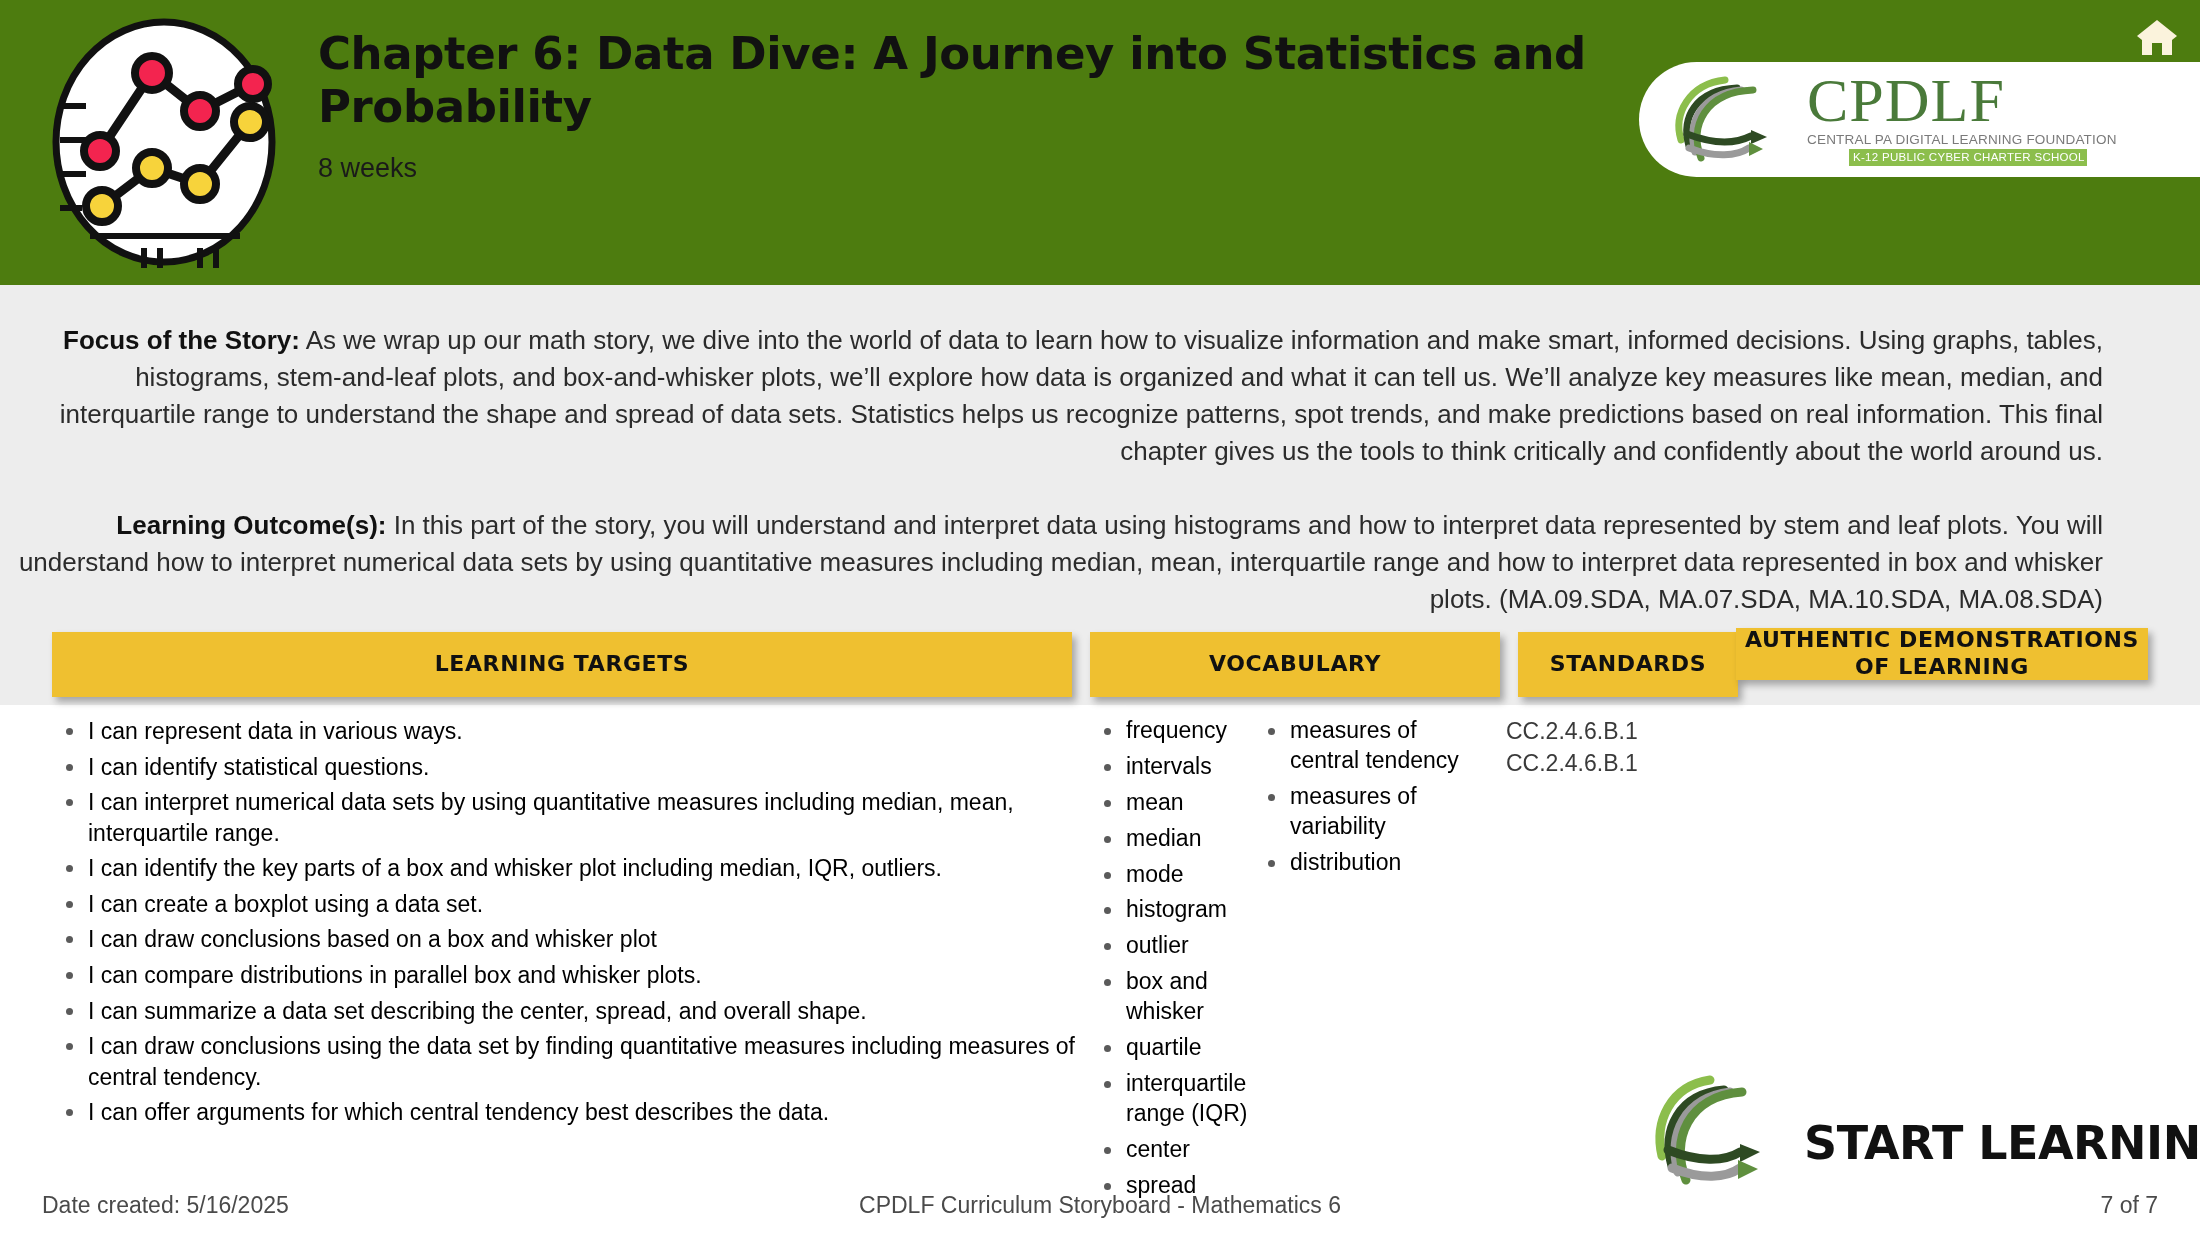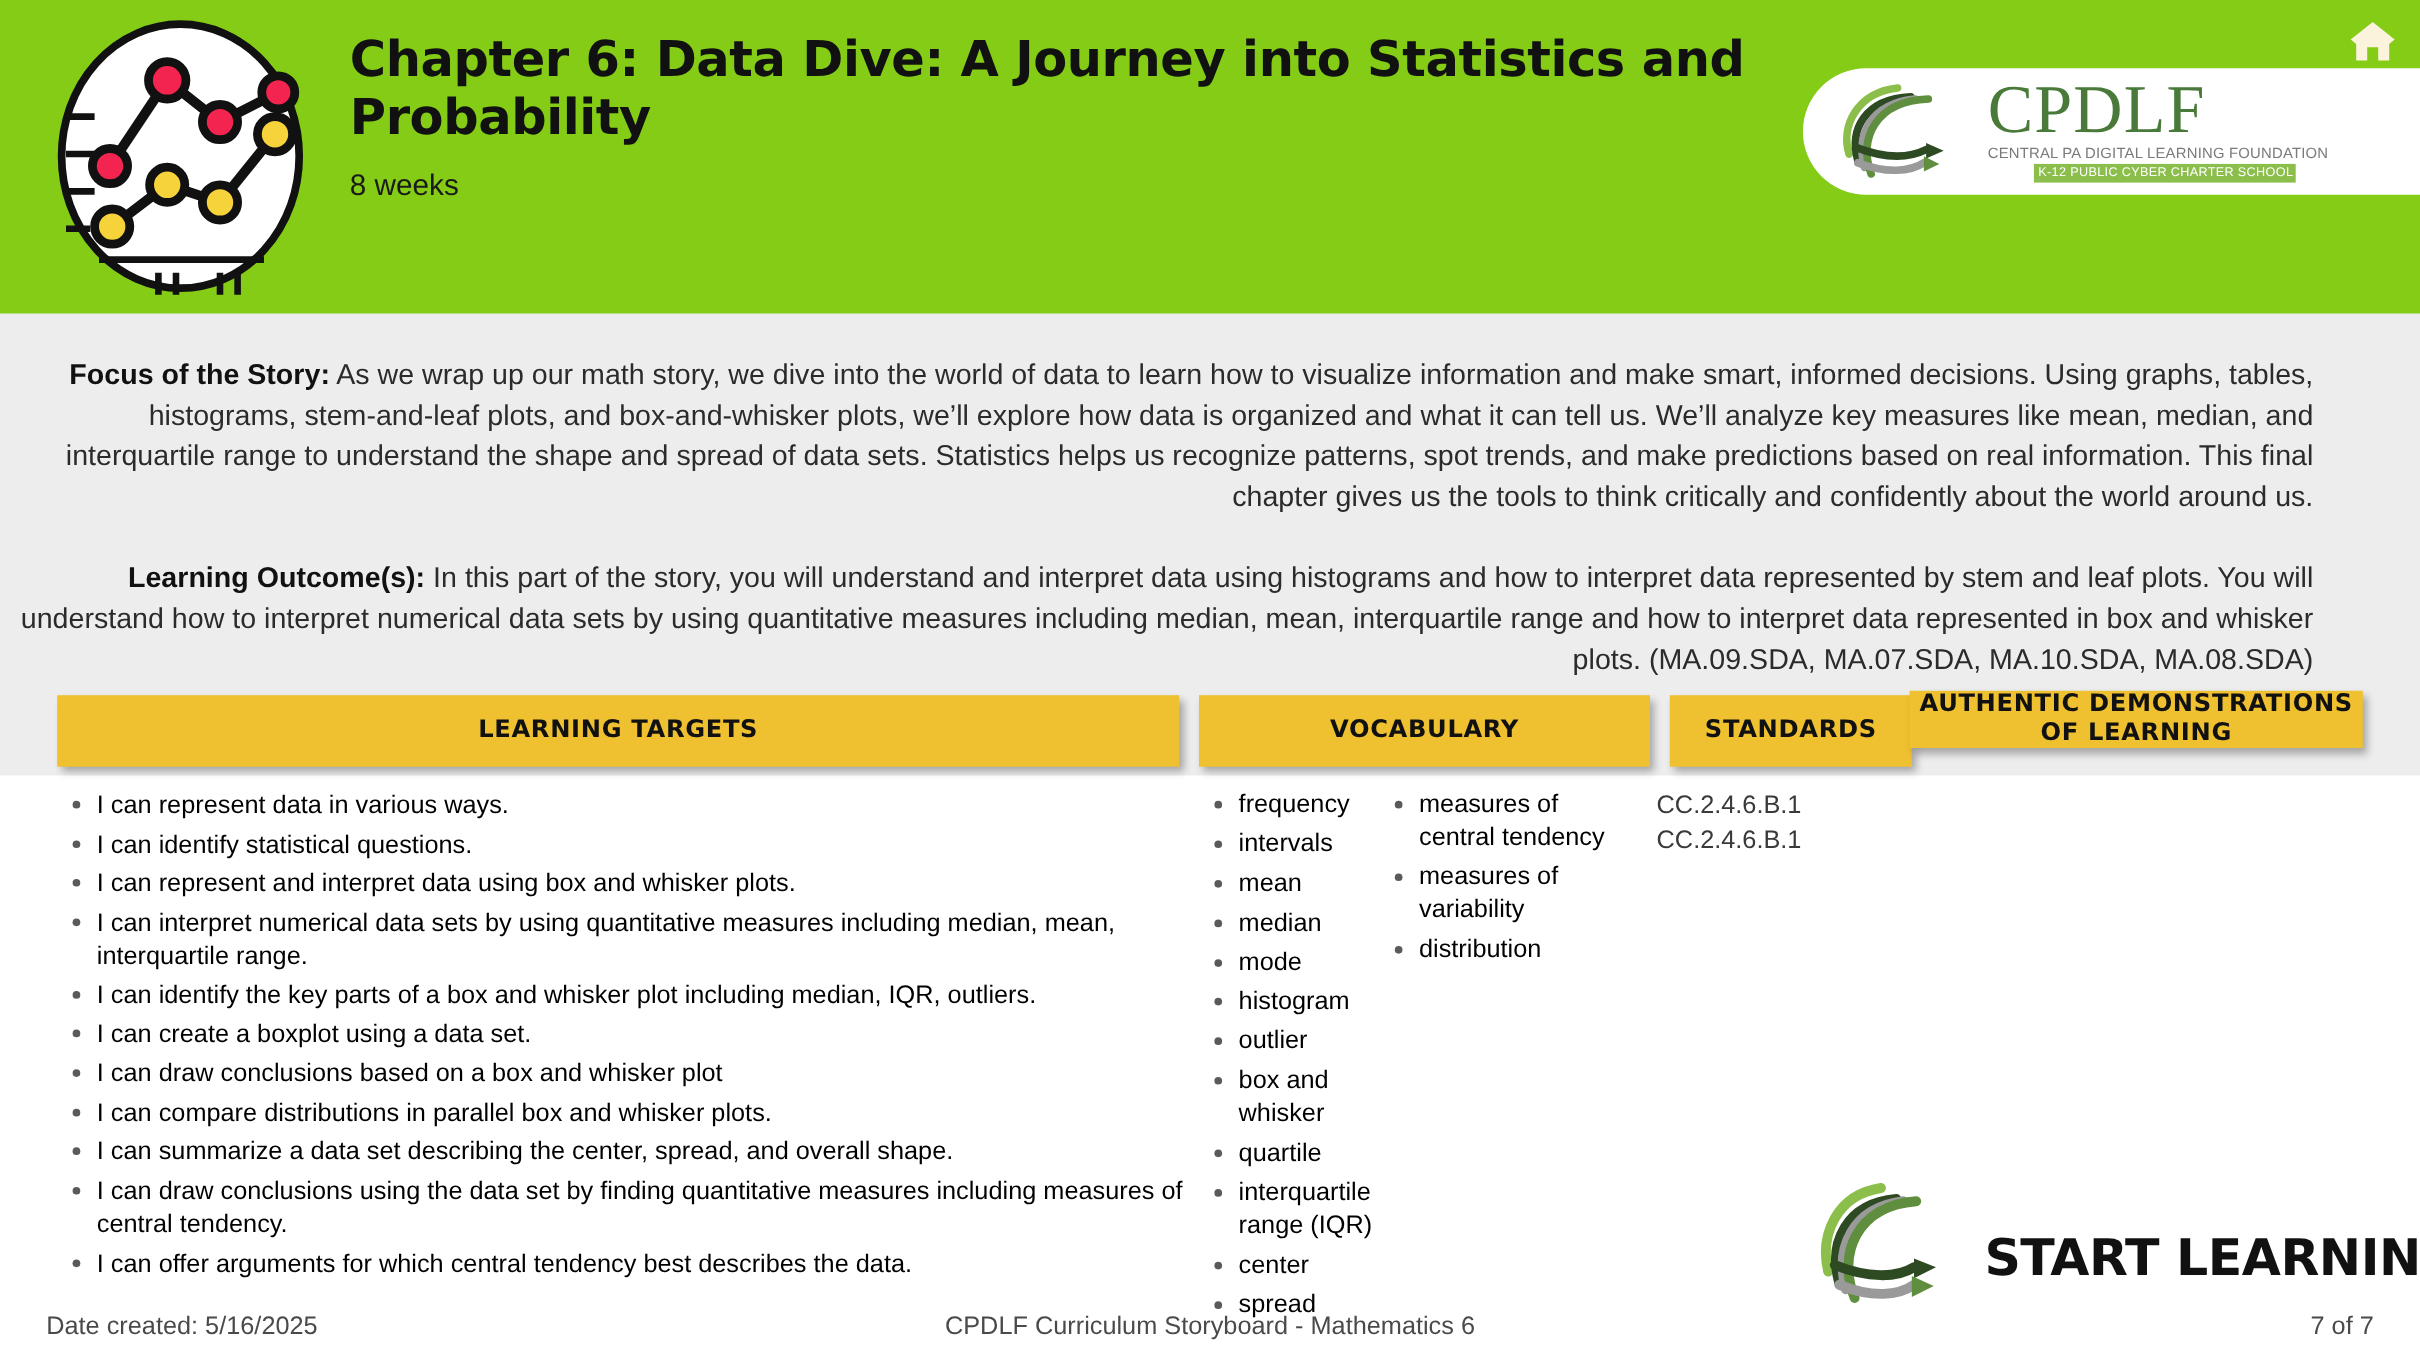--- a/index.html
+++ b/index.html
@@ -18,21 +18,21 @@
     height: 1235px;
     background: #ffffff;
   }
 
   
   .header {
     position: absolute;
     left: 0; top: 0;
     width: 2200px;
     height: 351px;
-    background: #84cc16;
+    background: #4d7c0f;
   }
 
   .chart-badge {
     position: absolute;
     left: 48px; top: 16px;
     width: 232px; height: 252px;
   }
 
   .title-block {
     position: absolute;
@@ -326,21 +326,20 @@
 
   <div class="banner banner-targets">LEARNING TARGETS</div>
   <div class="banner banner-vocab">VOCABULARY</div>
   <div class="banner banner-standards">STANDARDS</div>
   <div class="banner banner-adol">AUTHENTIC DEMONSTRATIONS OF LEARNING</div>
 
   <div class="col col-targets">
     <ul class="bullets" id="targets-list">
         <li>I can represent data in various ways.</li>
         <li>I can identify statistical questions.</li>
-        <li>I can represent and interpret data using box and whisker plots.</li>
         <li>I can  interpret numerical data sets by using quantitative measures including median, mean, interquartile range.</li>
         <li>I can identify the key parts of a box and whisker plot including median, IQR, outliers.</li>
         <li>I can create a boxplot using a data set.</li>
         <li>I can draw conclusions based on a box and whisker plot</li>
         <li>I can compare distributions in parallel box and whisker plots.</li>
         <li>I can summarize a data set describing the center, spread, and overall  shape.</li>
         <li>I can draw conclusions using the data set by finding quantitative measures including measures of central tendency.</li>
         <li>I can offer arguments for which central tendency best describes the data.</li>
       </ul>
   </div>

